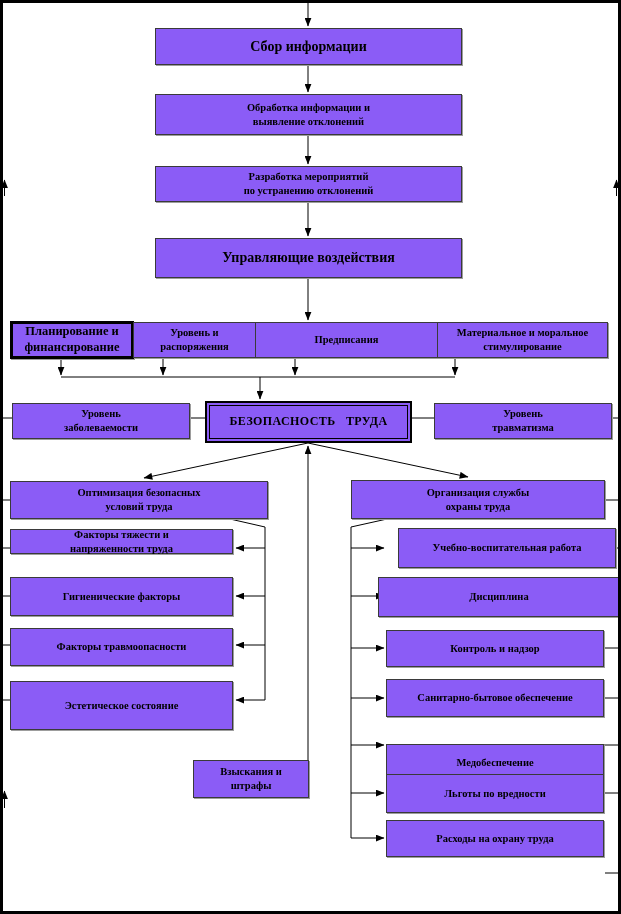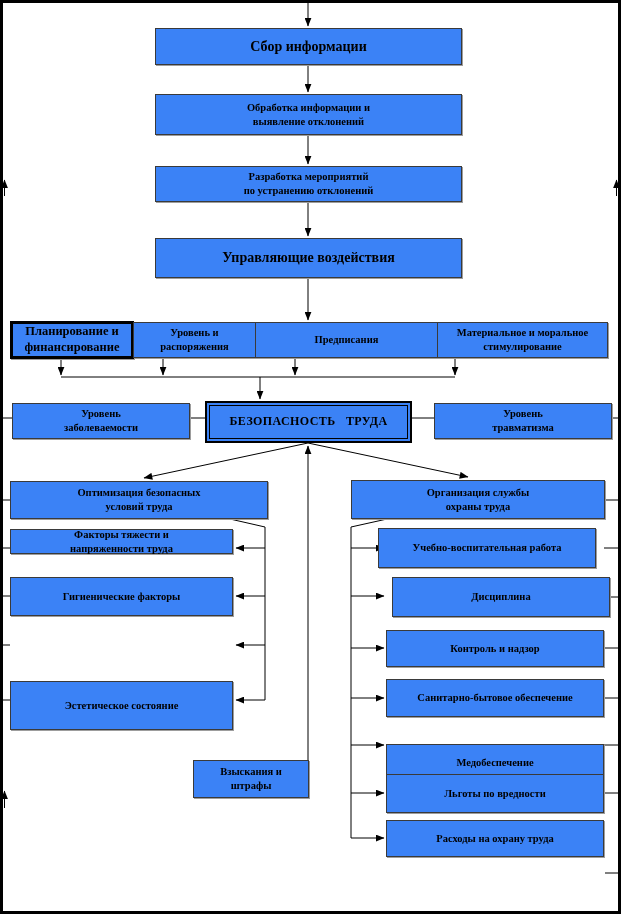--- a/index.html
+++ b/index.html
@@ -1,21 +1,21 @@
 <!DOCTYPE html>
 <html><head>
 <meta charset="utf-8">
 <style>
   html,body{margin:0;padding:0;background:#fff;}
   #page{position:relative;width:621px;height:914px;background:#fff;overflow:hidden;
         font-family:"Liberation Serif","DejaVu Serif",serif;color:#000;}
   #frame{position:absolute;inset:0;border:3px solid #000;pointer-events:none;z-index:3;}
   #wires{position:absolute;left:0;top:0;width:621px;height:914px;z-index:1;}
   .bx{position:absolute;box-sizing:border-box;display:flex;align-items:center;justify-content:center;
-      text-align:center;background:#3b82f6;border:1.5px solid #3a3a3a;box-shadow:1px 1px 0 #9d9d9d;
+      text-align:center;background:#8b5cf6;border:1.5px solid #3a3a3a;box-shadow:1px 1px 0 #9d9d9d;
       font-weight:bold;white-space:pre-line;line-height:1.3;font-size:10.5px;z-index:2;padding:1px 6px;}
   .lg{font-size:14px;line-height:1.25;}
   .md{font-size:12.5px;line-height:1.25;}
   .thick{border:3px solid #000;}
   .center-box{border:2px solid #000;font-size:12px;word-spacing:7px;letter-spacing:.4px;box-shadow:none;}
   .center-box::before{content:"";position:absolute;inset:2px;border:1px solid #000;pointer-events:none;}
 </style>
 </head>
 <body>
 
@@ -119,26 +119,27 @@
 заболеваемости</div>
   <div class="bx center-box" style="left:205px;top:401px;width:207px;height:42px;">БЕЗОПАСНОСТЬ ТРУДА</div>
   <div class="bx" style="left:434px;top:403px;width:178px;height:36px;">Уровень
 травматизма</div>
 
   <div class="bx" style="left:10px;top:481px;width:258px;height:38px;">Оптимизация безопасных
 условий труда</div>
   <div class="bx" style="left:10px;top:529px;width:223px;height:25px;">Факторы тяжести и
 напряженности труда</div>
   <div class="bx" style="left:10px;top:577px;width:223px;height:39px;">Гигиенические факторы</div>
+  <div class="bx" style="left:10px;top:628px;width:223px;height:38px;">Факторы травмоопасности</div>
   <div class="bx" style="left:10px;top:681px;width:223px;height:49px;">Эстетическое состояние</div>
 
   <div class="bx" style="left:351px;top:480px;width:254px;height:39px;">Организация службы
 охраны труда</div>
-  <div class="bx" style="left:378px;top:528px;width:218px;height:40px;">Учебно-воспитательная работа</div>
-  <div class="bx" style="left:392px;top:577px;width:218px;height:40px;">Дисциплина</div>
+  <div class="bx" style="left:398px;top:528px;width:218px;height:40px;">Учебно-воспитательная работа</div>
+  <div class="bx" style="left:378px;top:577px;width:242px;height:40px;">Дисциплина</div>
   <div class="bx" style="left:386px;top:630px;width:218px;height:37px;">Контроль и надзор</div>
   <div class="bx" style="left:386px;top:679px;width:218px;height:38px;">Санитарно-бытовое обеспечение</div>
   <div class="bx" style="left:386px;top:727px;width:218px;height:37px;margin-top:17px;">Медобеспечение</div>
   <div class="bx" style="left:386px;top:774px;width:218px;height:39px;">Льготы по вредности</div>
   <div class="bx" style="left:386px;top:820px;width:218px;height:37px;">Расходы на охрану труда</div>
 
   <div class="bx" style="left:193px;top:760px;width:116px;height:38px;">Взыскания и
 штрафы</div>
 
   <div id="frame"></div>

